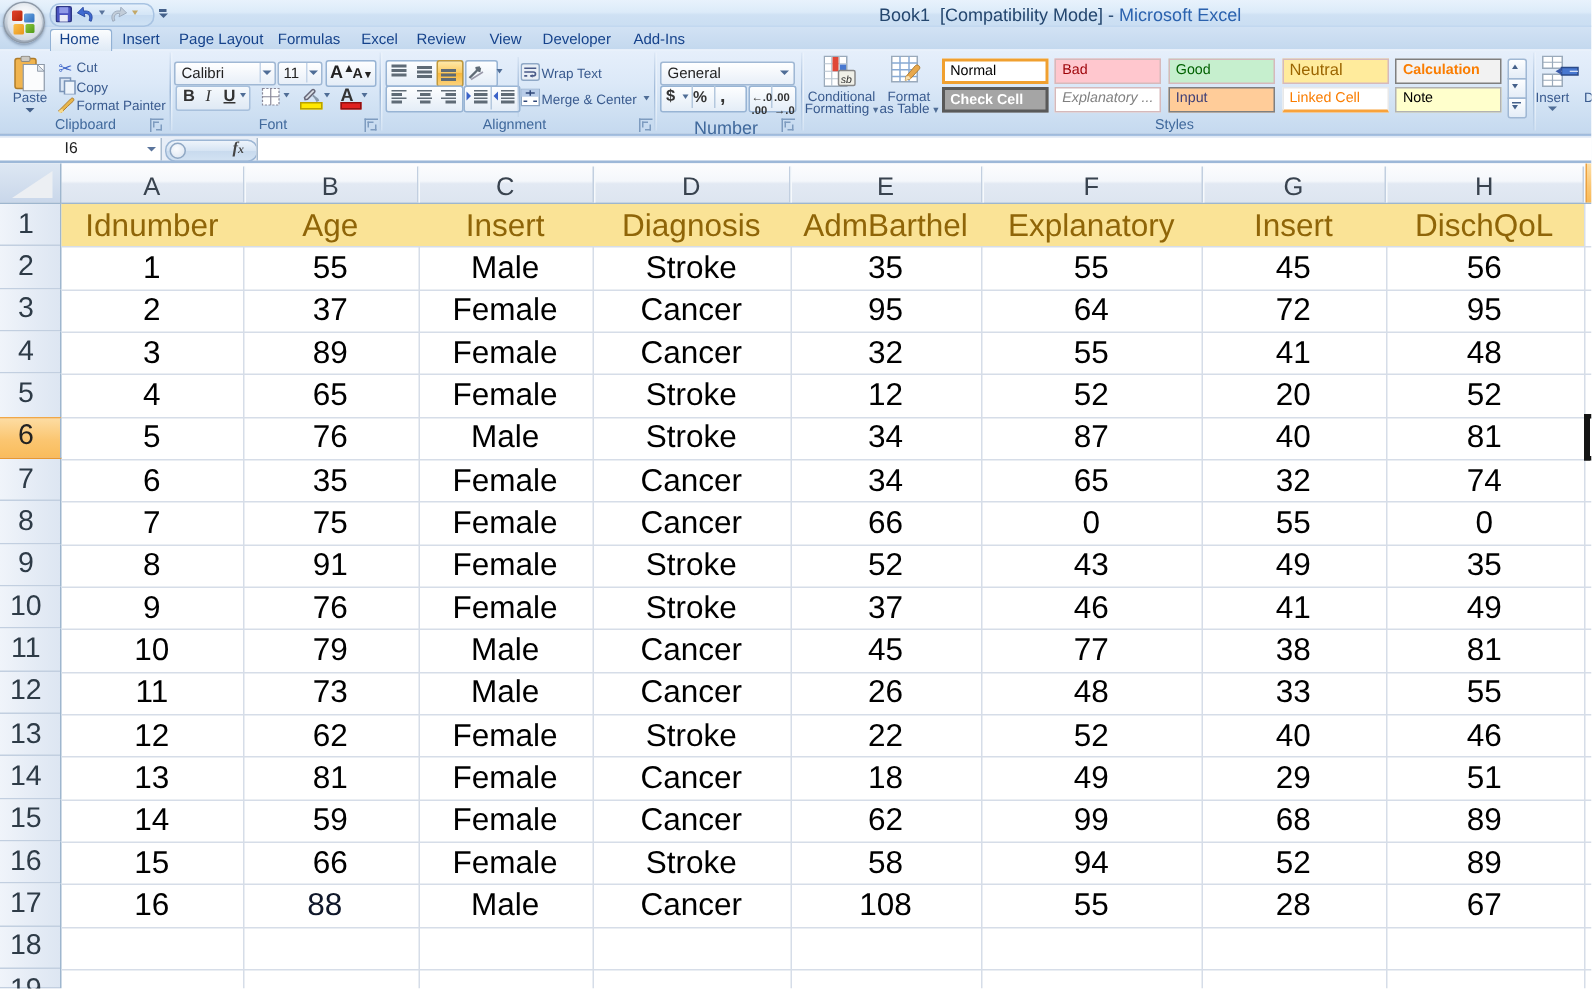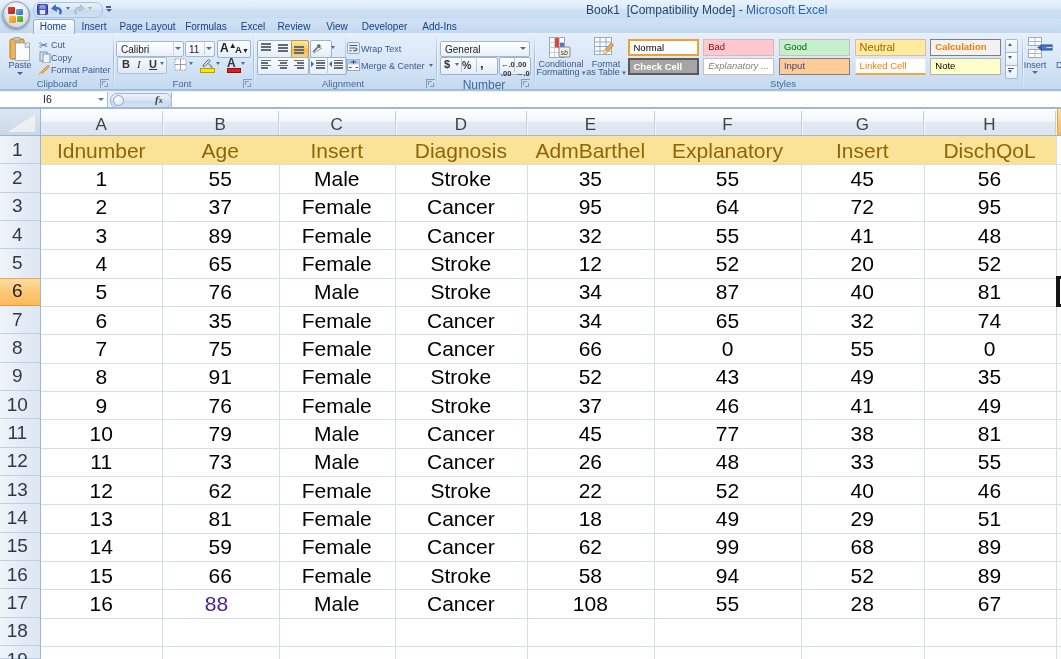--- a/index.html
+++ b/index.html
@@ -521,19 +521,19 @@
 <div class="abs ctr" style="left:923.5px;top:535.1px;width:132px;font-size:21px;color:#000">89</div>
 <div class="abs ctr" style="left:40.5px;top:563.5px;width:121.5px;font-size:21px;color:#000">15</div>
 <div class="abs ctr" style="left:162px;top:563.5px;width:116.5px;font-size:21px;color:#000">66</div>
 <div class="abs ctr" style="left:278.5px;top:563.5px;width:116.5px;font-size:21px;color:#000">Female</div>
 <div class="abs ctr" style="left:395px;top:563.5px;width:131.7px;font-size:21px;color:#000">Stroke</div>
 <div class="abs ctr" style="left:526.7px;top:563.5px;width:127.3px;font-size:21px;color:#000">58</div>
 <div class="abs ctr" style="left:654px;top:563.5px;width:147px;font-size:21px;color:#000">94</div>
 <div class="abs ctr" style="left:801px;top:563.5px;width:122.5px;font-size:21px;color:#000">52</div>
 <div class="abs ctr" style="left:923.5px;top:563.5px;width:132px;font-size:21px;color:#000">89</div>
 <div class="abs ctr" style="left:40.5px;top:591.8px;width:121.5px;font-size:21px;color:#000">16</div>
-<div class="abs ctr" style="left:162px;top:591.8px;width:109px;font-size:21px;color:#4c1d95">88</div>
+<div class="abs ctr" style="left:162px;top:591.8px;width:109px;font-size:21px;color:#0f172a">88</div>
 <div class="abs ctr" style="left:278.5px;top:591.8px;width:116.5px;font-size:21px;color:#000">Male</div>
 <div class="abs ctr" style="left:395px;top:591.8px;width:131.7px;font-size:21px;color:#000">Cancer</div>
 <div class="abs ctr" style="left:526.7px;top:591.8px;width:127.3px;font-size:21px;color:#000">108</div>
 <div class="abs ctr" style="left:654px;top:591.8px;width:147px;font-size:21px;color:#000">55</div>
 <div class="abs ctr" style="left:801px;top:591.8px;width:122.5px;font-size:21px;color:#000">28</div>
 <div class="abs ctr" style="left:923.5px;top:591.8px;width:132px;font-size:21px;color:#000">67</div>
 <div class="abs" style="left:1056px;top:276.1px;width:5px;height:31.3px;border-left:4px solid #151515;border-top:3.5px solid #151515;border-bottom:3.5px solid #151515;box-sizing:border-box"></div>
 </body></html>

